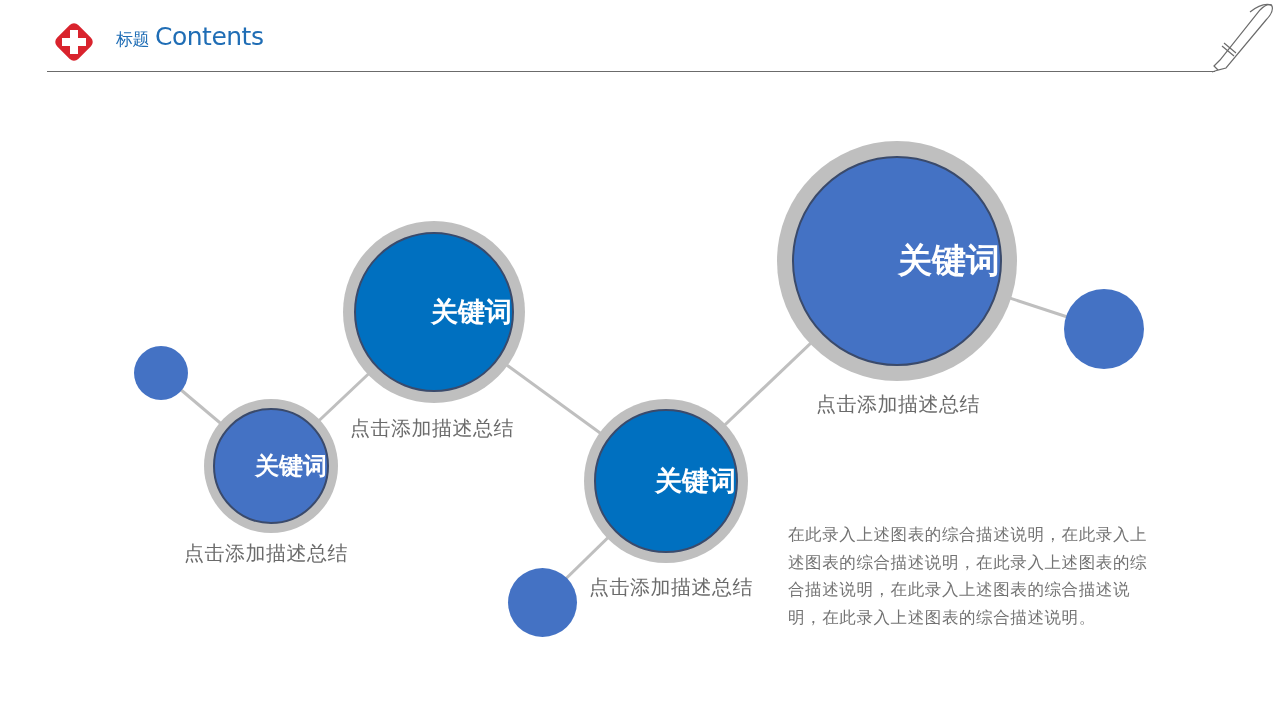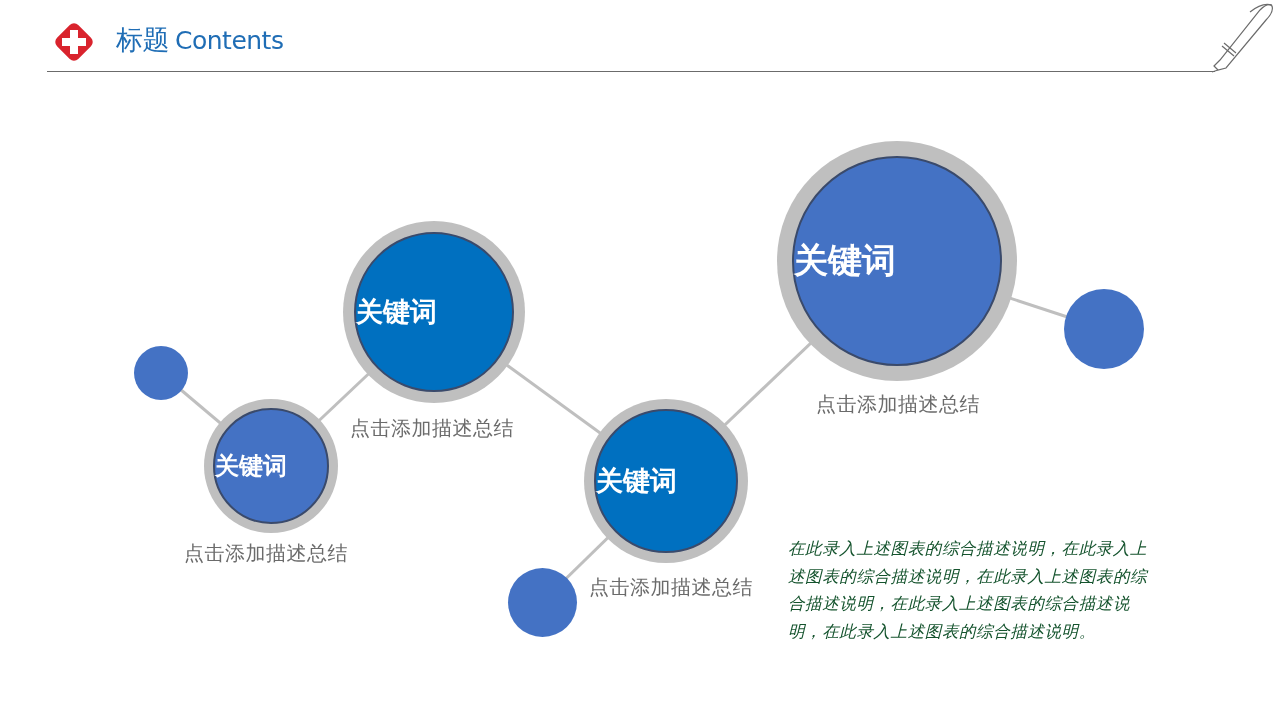--- a/index.html
+++ b/index.html
@@ -8,42 +8,41 @@
     background: #ffffff;
     font-family: "DejaVu Sans", "Liberation Sans", sans-serif;
   }
   .header { position: absolute; left: 0; top: 0; width: 1280px; height: 80px; }
   .logo { position: absolute; left: 51px; top: 19px; width: 46px; height: 46px; }
   .title {
     position: absolute; left: 116px; top: 22px;
     font-size: 25px; color: #1F6DB5; white-space: nowrap;
     font-family: "DejaVu Sans", sans-serif; letter-spacing: -0.5px;
   }
-  .title .zh { font-size: 27px; margin-right: 6px; text-align: center; }
+  .title .zh { font-size: 17px; margin-right: 6px; text-align: center; }
   .rule { position: absolute; left: 47px; top: 71px; width: 1168px; height: 1px; background: #6b6b6b; }
   .pen { position: absolute; left: 1200px; top: 0px; width: 80px; height: 76px; }
   svg.diagram { position: absolute; left: 0; top: 0; }
   .node { position: absolute; border-radius: 50%; box-sizing: border-box; }
   .ring { background: #BFBFBF; }
   .inner {
     position: absolute; border-radius: 50%; box-sizing: border-box;
     border: 2px solid #3A4A6B;
-    display: flex; align-items: center; justify-content: flex-start;
+    display: flex; align-items: center; justify-content: flex-end;
     color: #ffffff; font-weight: bold; white-space: nowrap;
   }
   .dot { position: absolute; border-radius: 50%; background: #4472C4; }
   .caption {
     position: absolute; font-size: 20px; color: #6b6b6b; white-space: nowrap;
     transform: translateX(-50%); letter-spacing: 0.5px;
   }
   .desc {
-    position: absolute; left: 788px; top: 535px; width: 362px;
-    font-size: 16.5px; line-height: 27.5px; color: #14532d;
+    position: absolute; left: 788px; top: 521px; width: 362px;
+    font-size: 16.5px; line-height: 27.5px; color: #737373;
     letter-spacing: 0.6px;
-    font-style: italic;
   }
 </style>
 </head>
 <body>
 
 <div class="header">
   <svg class="logo" viewBox="0 0 46 46">
     <g transform="translate(23,23) rotate(45)">
       <rect x="-15" y="-15" width="30" height="30" rx="6" fill="#D9232D"></rect>
     </g>

